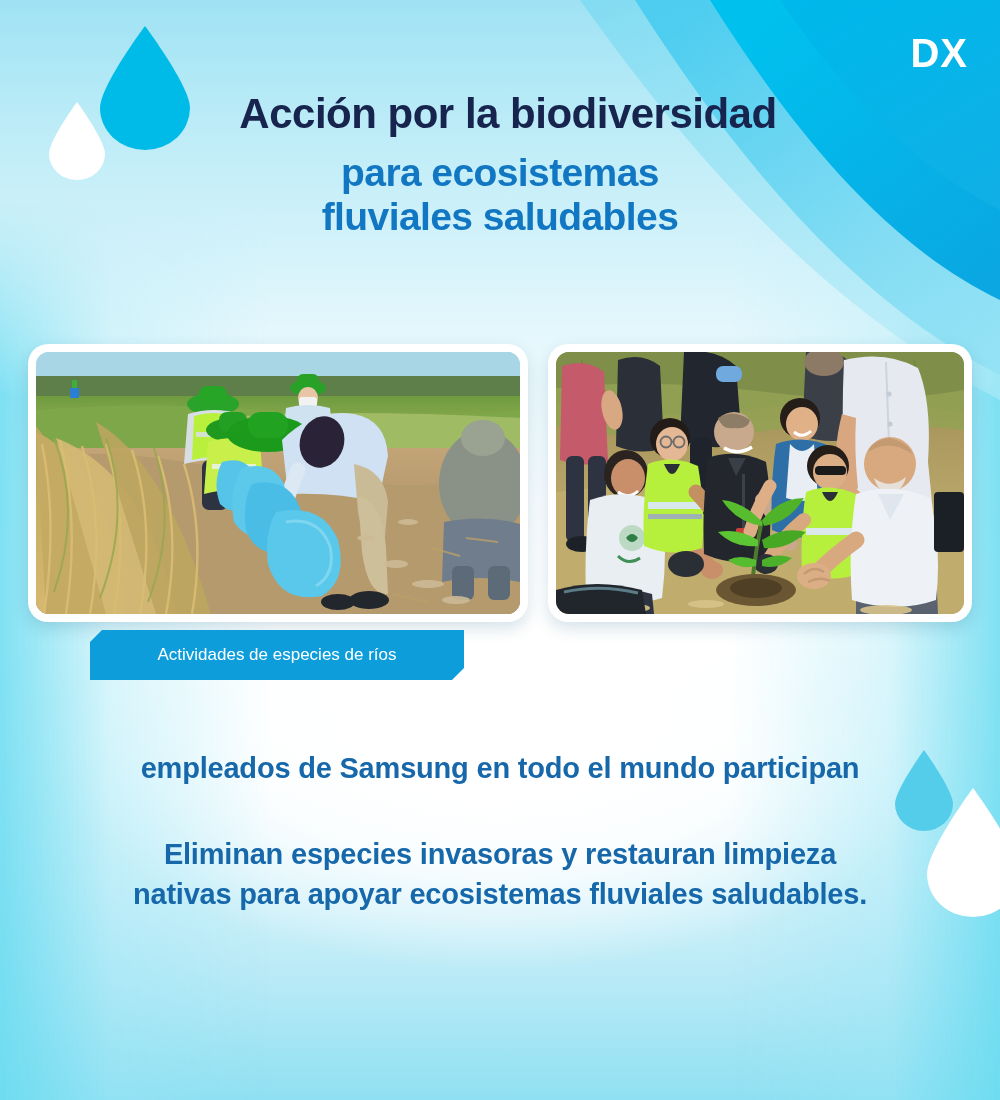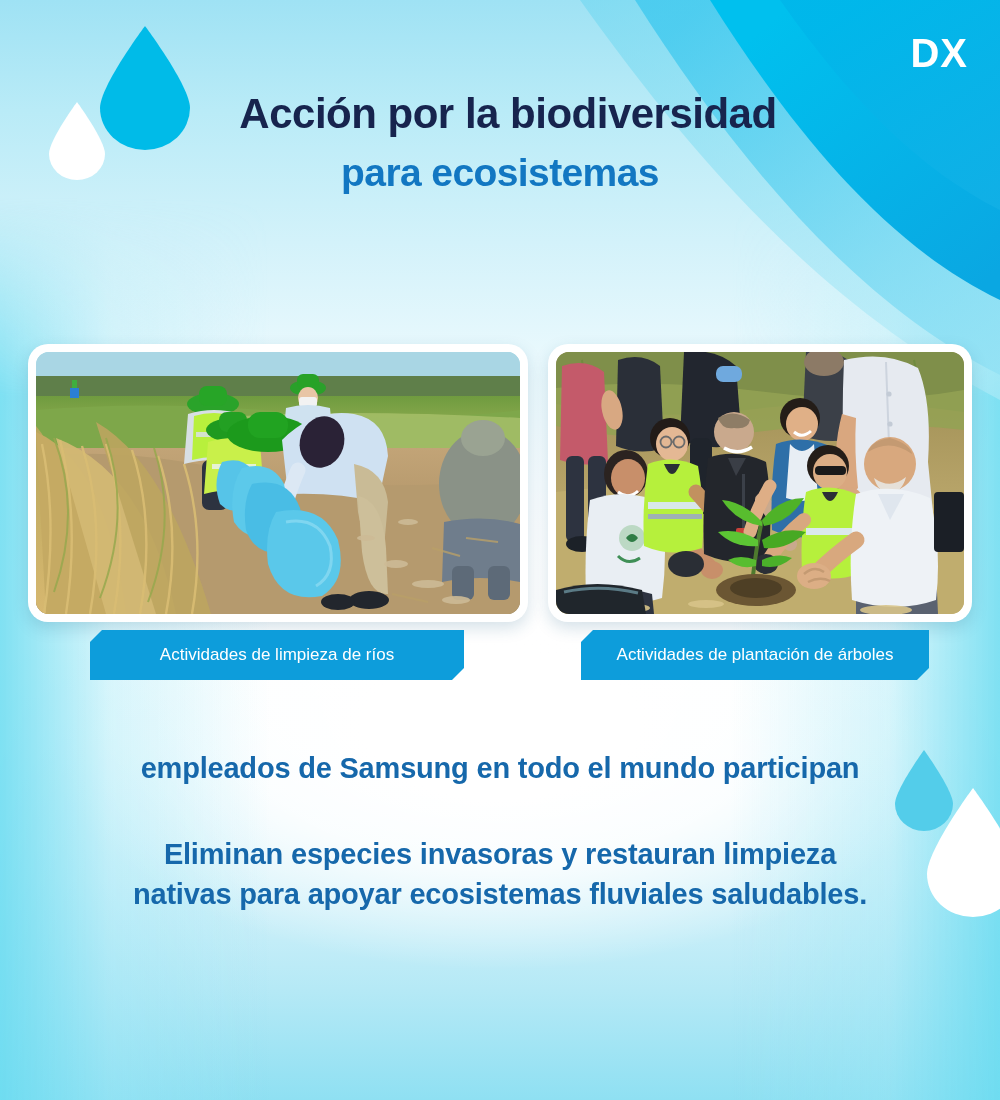--- a/index.html
+++ b/index.html
@@ -165,20 +165,21 @@
       </svg>
   </div>
 
   <div class="header">
     <div class="dx-logo">
       <span>DX</span>
     </div>
     <div class="title-block">
       <div class="title-line1">Acción por la biodiversidad</div>
       <div class="title-line2">para ecosistemas</div>
+      <div class="title-line3">fluviales saludables</div>
     </div>
   </div>
 
   <div class="photos">
 
     <div class="photo-frame left">
       <div class="photo">
         <svg viewBox="0 0 484 262" preserveAspectRatio="xMidYMid slice" role="img">
           <defs>
             <linearGradient id="sky1" x1="0" y1="0" x2="0" y2="1">
@@ -434,22 +435,21 @@
           <path d="M0 238 Q40 226 86 238 L90 262 H0 Z" fill="#20262c"></path>
           <path d="M8 240 Q44 232 82 241" stroke="#5b7b86" stroke-width="3" fill="none"></path>
 
           <rect x="378" y="140" width="30" height="60" rx="4" fill="#1b1f26"></rect>
         </svg>
       </div>
     </div>
   </div>
 
   <div class="captions">
-    <div class="caption left">Actividades de limpieza de ríos</div>
-    <div class="caption right">Actividades de plantación de árboles</div>
+    <div class="caption left">Actividades de especies de ríos</div>
   </div>
 
   <div class="drop" style="left:893px;top:748px;">
     <svg width="62" height="84" viewBox="0 0 62 84">
         <path d="M31 2 C31 2 60 42 60 56 A29 27 0 0 1 2 56 C2 42 31 2 31 2 Z" fill="#53cdea"></path>
       </svg>
   </div>
   <div class="drop" style="left:925px;top:786px;">
     <svg width="96" height="132" viewBox="0 0 96 132">
         <path d="M48 2 C48 2 94 64 94 88 A46 43 0 0 1 2 88 C2 64 48 2 48 2 Z" fill="#ffffff"></path>

